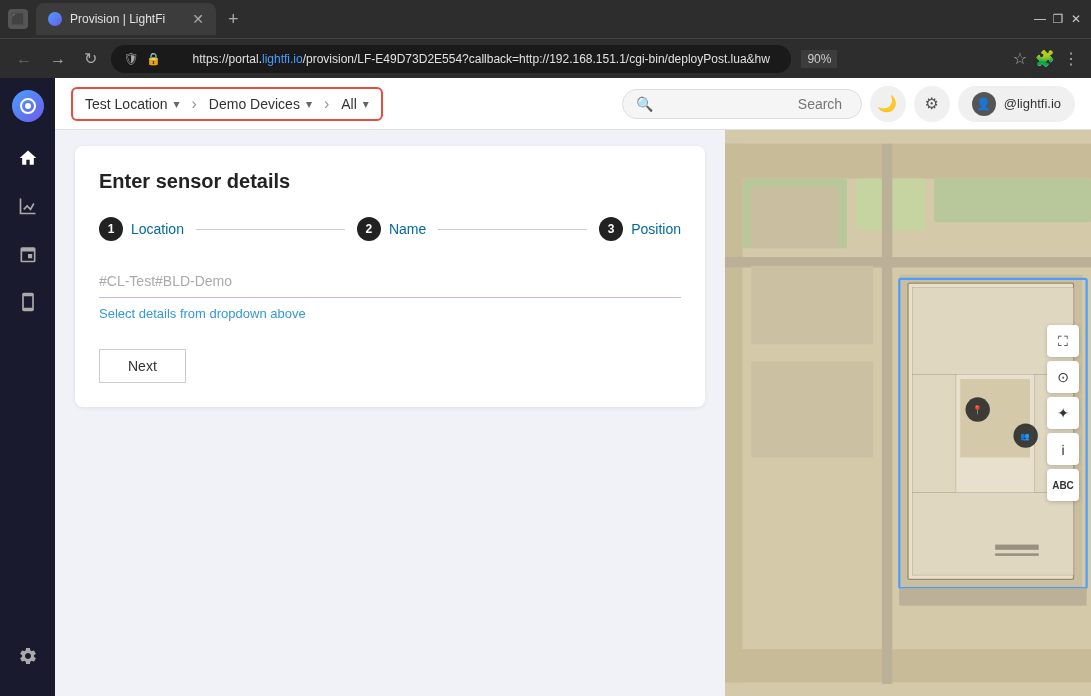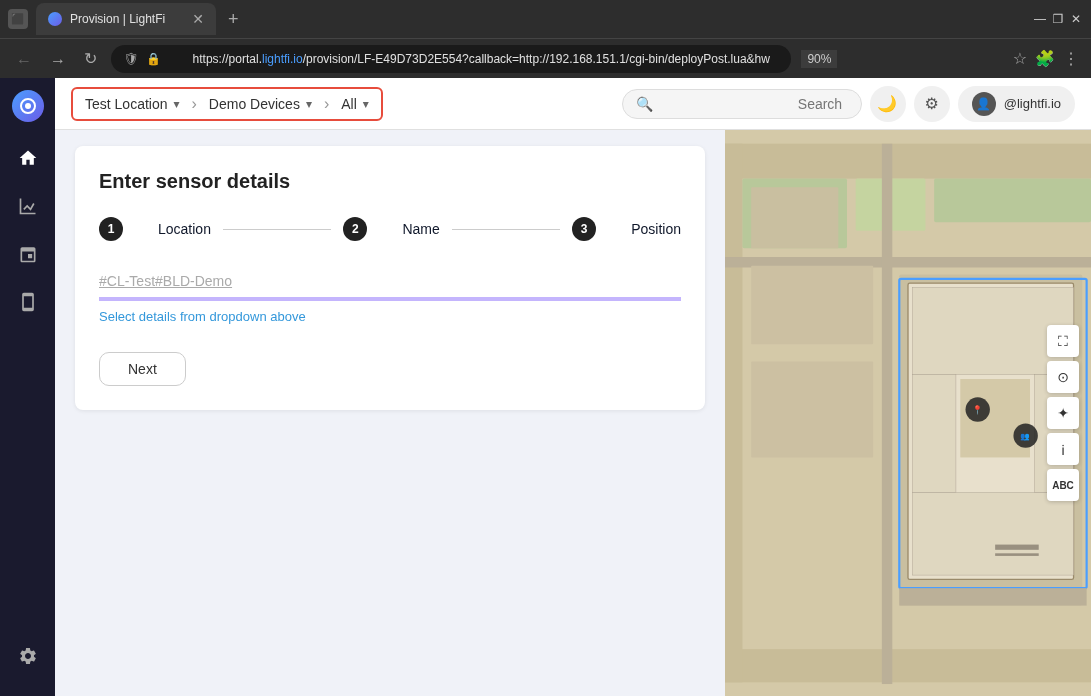--- a/index.html
+++ b/index.html
@@ -248,55 +248,53 @@
       width: 24px; height: 24px;
       border-radius: 50%;
       background: #222;
       color: #fff;
       font-size: 12px;
       font-weight: 600;
       display: flex; align-items: center; justify-content: center;
     }
     .step-label {
       font-size: 14px;
-      color: #0f172a;
-      margin-left: 27px;
+      color: #0369a1;
     }
     .step-line {
       flex: 1;
       height: 1px;
       background: #ccc;
       margin: 0 12px;
     }
 
     
     .location-input-area {
       margin-bottom: 8px;
     }
     .location-placeholder {
       font-size: 14px;
       color: #aaa;
       padding: 8px 0;
-      border-bottom: 4px solid #c4b5fd;
+      border-bottom: 1px solid #c4b5fd;
       width: 100%;
-      text-decoration: underline;
     }
     .location-hint {
       font-size: 13px;
       color: #3498db;
       margin-top: 8px;
     }
 
     
     .next-btn {
       margin-top: 20px;
       padding: 8px 28px;
       background: #fff;
       border: 1px solid #ccc;
-      border-radius: 10px;
+      border-radius: 0;
       font-size: 14px;
       color: #333;
       cursor: pointer;
       font-weight: 500;
     }
 
     
     .map-panel {
       flex: 1;
       background: #d4c9a8;

